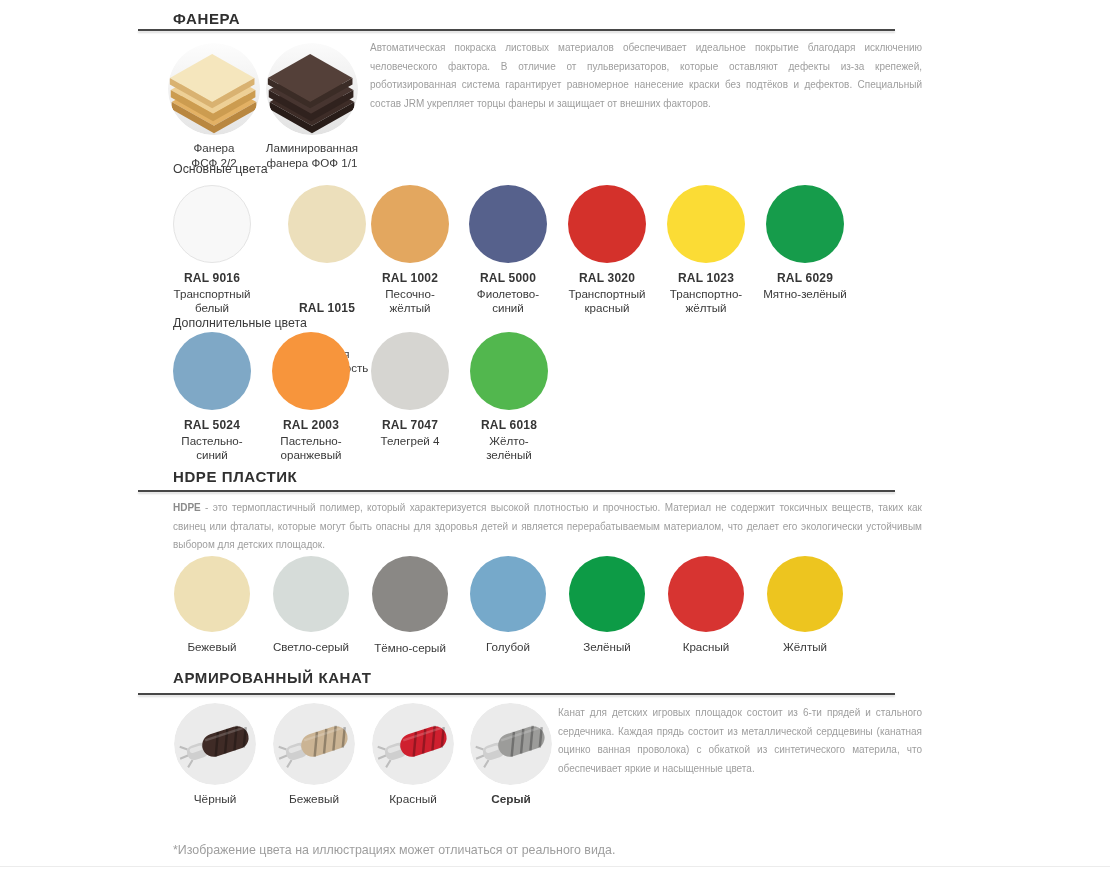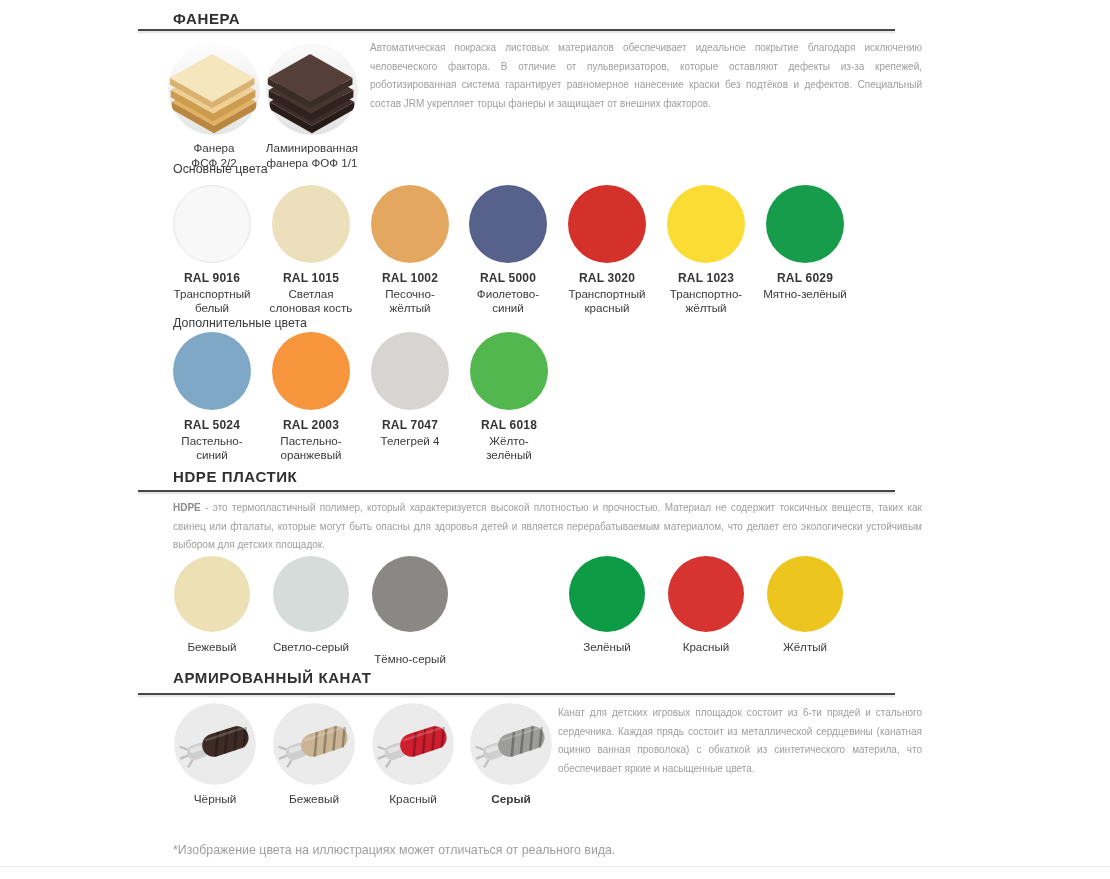--- a/index.html
+++ b/index.html
@@ -104,21 +104,21 @@
   <div class="para" style="left:370px; top:39px; width:552px;">Автоматическая покраска листовых материалов обеспечивает идеальное покрытие благодаря исключению человеческого фактора. В отличие от пульверизаторов, которые оставляют дефекты из-за крепежей, роботизированная система гарантирует равномерное нанесение краски без подтёков и дефектов. Специальный состав JRM укрепляет торцы фанеры и защищает от внешних факторов.</div>
 
   <div class="row-label" style="left:173px; top:162px;">Основные цвета</div>
 
   <div class="swatch" style="left:163px; top:185px;justify-content:space-between;">
     <div class="circle" style="width: 78px; height: 78px; background: rgb(248, 248, 248); border: 1px solid rgb(228, 228, 228);"></div>
     <div class="code">RAL 9016</div>
     <div class="cname">Транспортный
 белый</div>
   </div>
-  <div class="swatch" style="left:262px; top:185px;">
+  <div class="swatch" style="left:278px; top:185px;gap:30px;">
     <div class="circle" style="width: 78px; height: 78px; background: rgb(236, 223, 187);"></div>
     <div class="code">RAL 1015</div>
     <div class="cname">Светлая
 слоновая кость</div>
   </div>
   <div class="swatch" style="left:361px; top:185px;">
     <div class="circle" style="width: 78px; height: 78px; background: rgb(227, 167, 95);"></div>
     <div class="code">RAL 1002</div>
     <div class="cname">Песочно-
 жёлтый</div>
@@ -181,21 +181,25 @@
   <div class="swatch" style="left:163px; top:556px;">
     <div class="circle" style="width: 76px; height: 76px; background: rgb(238, 224, 181);"></div>
     <div class="cname" style="margin-top:8px;">Бежевый</div>
   </div>
   <div class="swatch" style="left:262px; top:556px;">
     <div class="circle" style="width: 76px; height: 76px; background: rgb(214, 220, 217);"></div>
     <div class="cname" style="margin-top:8px;">Светло-серый</div>
   </div>
   <div class="swatch" style="left:361px; top:556px;">
     <div class="circle" style="width: 76px; height: 76px; background: rgb(138, 136, 133);"></div>
-    <div class="cname" style="margin-top:20px;">Тёмно-серый</div>
+    <div class="cname" style="margin-top:9px;">Тёмно-серый</div>
+  </div>
+  <div class="swatch" style="left:459px; top:556px;">
+    <div class="circle" style="width: 76px; height: 76px; background: rgb(118, 169, 202);"></div>
+    <div class="cname" style="margin-top:8px;">Голубой</div>
   </div>
   <div class="swatch" style="left:558px; top:556px;">
     <div class="circle" style="width: 76px; height: 76px; background: rgb(13, 155, 70);"></div>
     <div class="cname" style="margin-top:8px;">Зелёный</div>
   </div>
   <div class="swatch" style="left:657px; top:556px;">
     <div class="circle" style="width: 76px; height: 76px; background: rgb(215, 52, 49);"></div>
     <div class="cname" style="margin-top:8px;">Красный</div>
   </div>
   <div class="swatch" style="left:756px; top:556px;">

